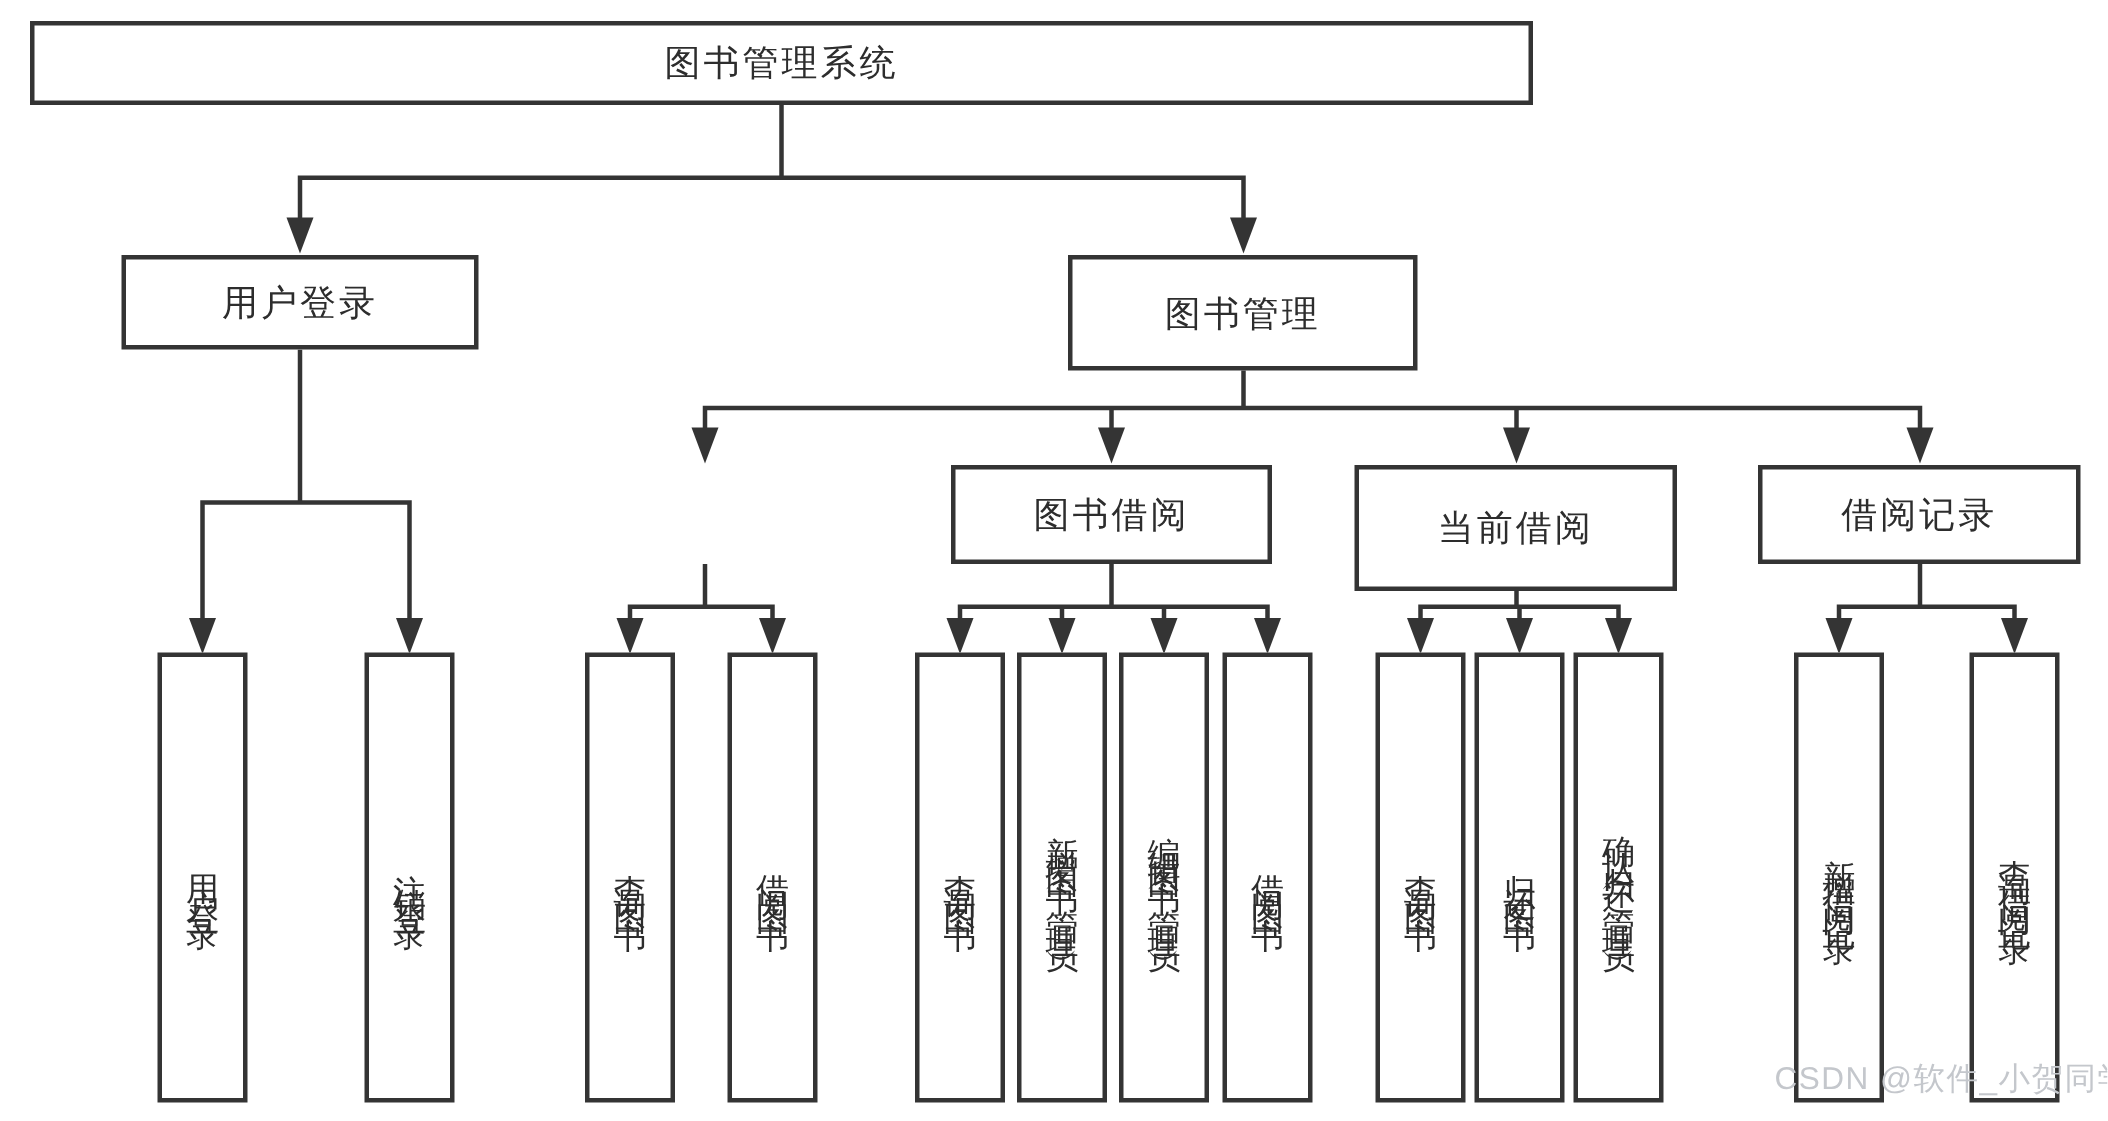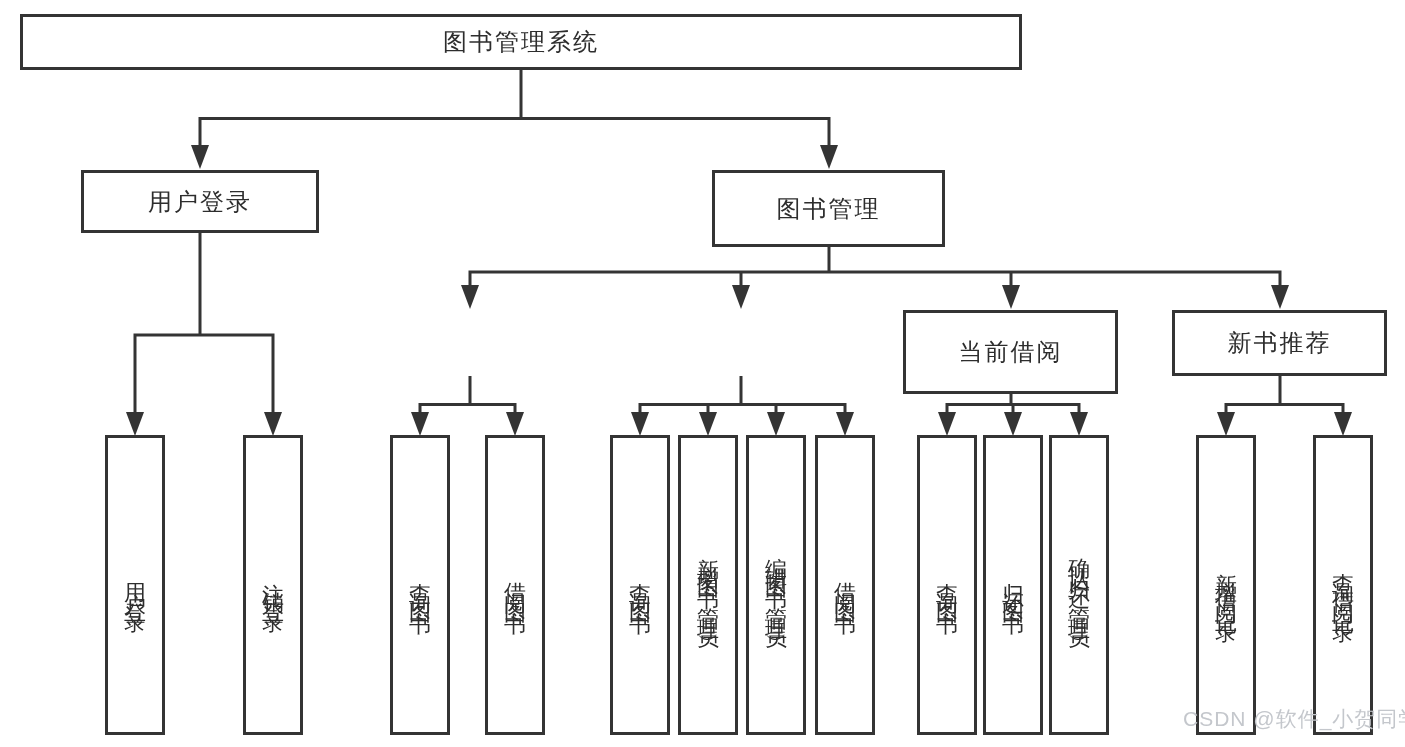--- a/index.html
+++ b/index.html
@@ -92,25 +92,28 @@
     <span>图书管理系统</span>
   </div>
 
   <div class="node h" style="left:81px;top:170px;width:238px;height:63px">
     <span>用户登录</span>
   </div>
   <div class="node h" style="left:712px;top:170px;width:233px;height:77px">
     <span>图书管理</span>
   </div>
 
+  <div class="node h" style="left:634px;top:310px;width:214px;height:66px">
+    <span>图书借阅</span>
+  </div>
   <div class="node h" style="left:903px;top:310px;width:215px;height:84px">
     <span>当前借阅</span>
   </div>
   <div class="node h" style="left:1172px;top:310px;width:215px;height:66px">
-    <span>新书推荐</span>
+    <span>借阅记录</span>
   </div>
 
   <div class="node v" style="left:105px;top:435px;width:60px;height:300px">
     <span class="vtext">用户登录</span>
   </div>
   <div class="node v" style="left:243px;top:435px;width:60px;height:300px">
     <span class="vtext">注销登录</span>
   </div>
 
   <div class="node v" style="left:390px;top:435px;width:60px;height:300px">

